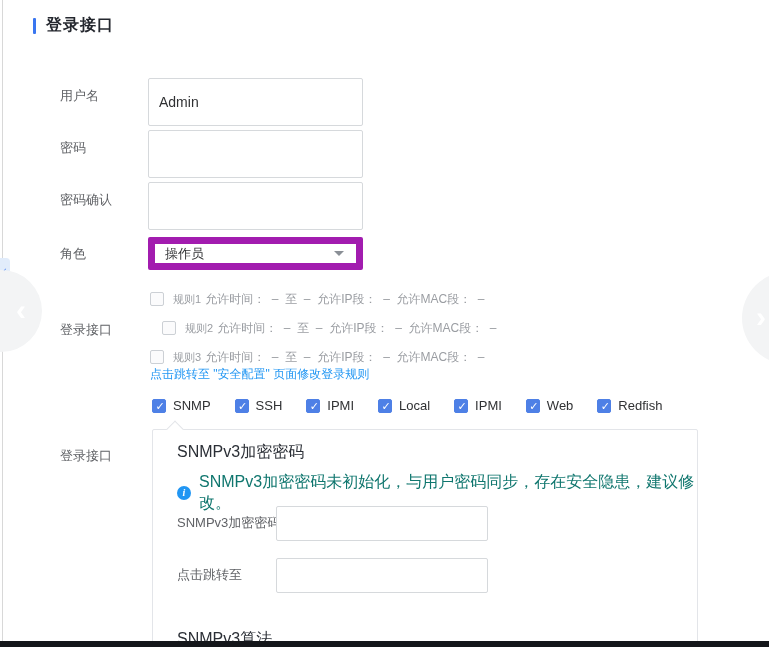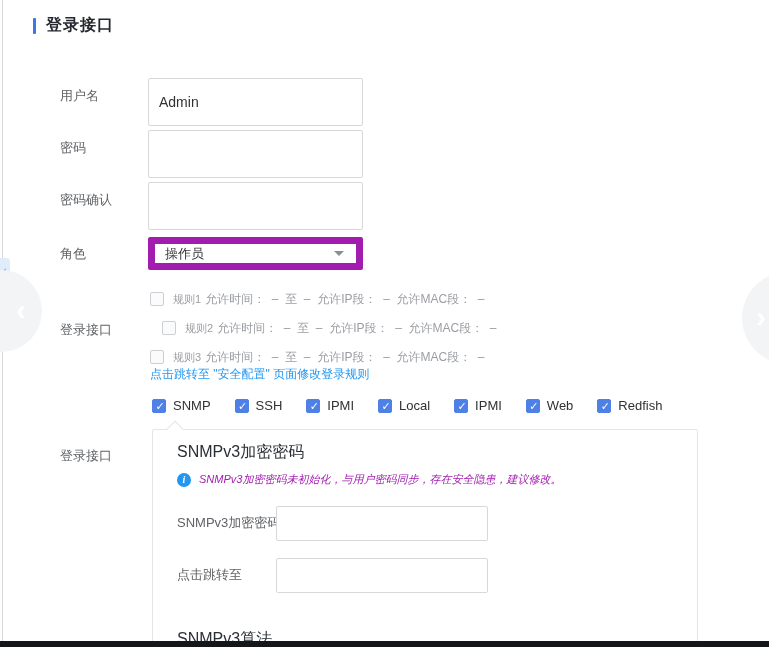--- a/index.html
+++ b/index.html
@@ -93,21 +93,21 @@
   }
   .panel-title {
     position: absolute; left: 24px; top: 12px; font-size: 16px; color: #2b2f36; font-weight: 500;
   }
   .panel-info { position: absolute; left: 24px; top: 42px; display: flex; align-items: center; }
   .info-icon {
     width: 14px; height: 14px; border-radius: 50%; background: #2196f3; color: #fff;
     font-size: 10px; line-height: 14px; text-align: center; flex: none;
     font-family: "Liberation Serif", serif; font-style: italic; font-weight: bold;
   }
-  .info-text { font-size: 11px; color: #a21caf; margin-left: 8px; font-style: italic; }
+  .info-text { font-size: 16px; color: #0f766e; margin-left: 8px; }
   .panel-label {
     position: absolute; left: 24px; font-size: 13px; color: #606266; line-height: 16px;
   }
   .panel-input {
     position: absolute; left: 123px; width: 212px; height: 35px;
     border: 1px solid #d6d9dc; border-radius: 2px; background: #fff;
     font-family: "Liberation Sans", "DejaVu Sans", sans-serif;
     font-size: 14px; color: #303133; padding: 0 10px; outline: none;
   }
   .panel-subtitle {

